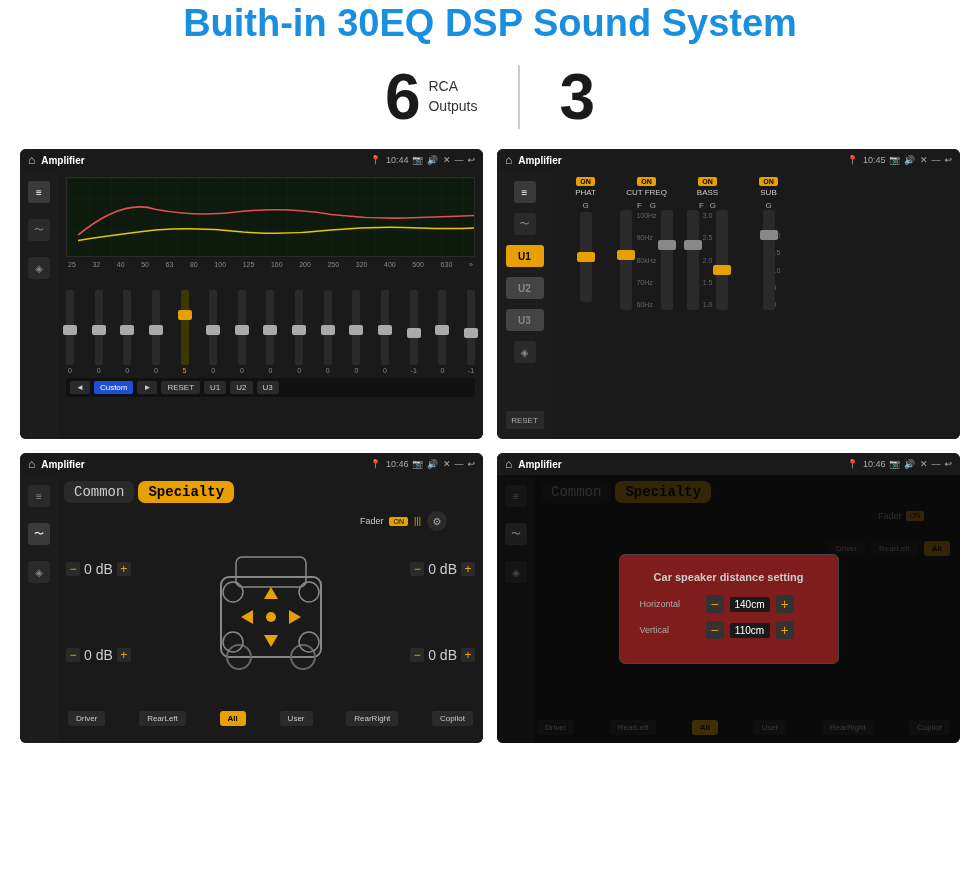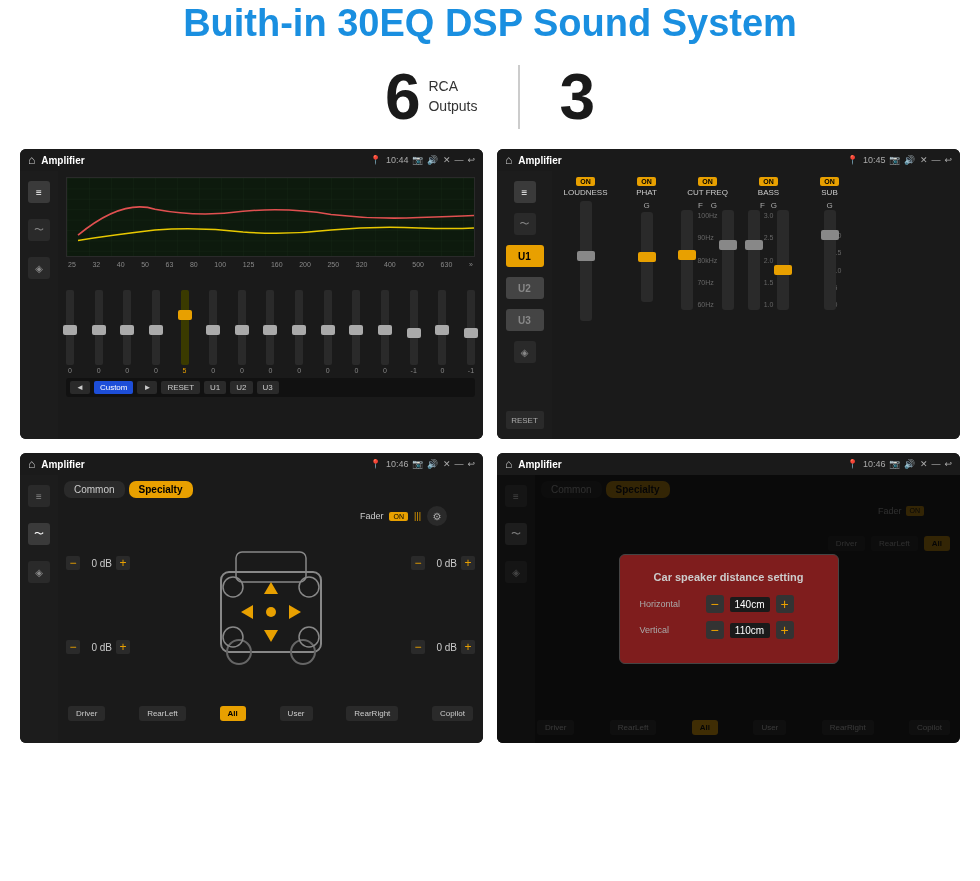--- a/index.html
+++ b/index.html
@@ -301,24 +301,25 @@
     }
 
     .fader-tabs {
       display: flex;
       gap: 4px;
       margin-bottom: 8px;
     }
 
     .tab-btn {
       padding: 3px 10px;
-      font-size: 10px;
+      font-size: 14px;
       border-radius: 7px;
       color: #ccc;
       background: #2a2a2a;
+      font-family: Liberation Mono, monospace;
     }
 
     .tab-btn.active-tab {
       background: #e8a000;
       color: #000;
       font-weight: bold;
     }
 
     .fader-label-row {
       display: flex;
@@ -353,21 +354,21 @@
       background: #2a2a2a;
       color: #e8a000;
       display: flex;
       align-items: center;
       justify-content: center;
       border-radius: 2px;
       font-size: 12px;
       line-height: 1;
     }
 
-    .db-val { color: #ccc; font-size: 10px; min-width: 28px; text-align: right; }
+    .db-val { color: #ccc; font-size: 14px; min-width: 28px; text-align: left; }
 
     .bottom-btns {
       display: flex;
       justify-content: space-between;
       padding: 0 4px;
       margin-top: 4px;
     }
 
     .bottom-btn {
       background: #2a2a2a;
@@ -667,27 +668,20 @@
         <div class="sidebar-icon active">≡</div>
         <div class="sidebar-icon">〜</div>
         <div class="u-btn">U1</div>
         <div class="u-btn" style="background:#444;color:#888">U2</div>
         <div class="u-btn" style="background:#444;color:#888">U3</div>
         <div class="sidebar-icon">◈</div>
         <div class="reset-btn">RESET</div>
       </div>
       <div class="screen2-main">
 
-        <div class="crossover-section">
-          <div class="on-badge">ON</div>
-          <div class="section-label">LOUDNESS</div>
-          <div class="crossover-slider">
-            <div class="crossover-thumb" style="top:50px;background:#888"></div>
-          </div>
-        </div>
 
         <div class="crossover-section">
           <div class="on-badge">ON</div>
           <div class="section-label">PHAT</div>
           <div style="font-size:8px;color:#aaa;margin-bottom:2px">G</div>
           <div class="crossover-slider" style="height:90px">
             <div class="crossover-thumb" style="top:40px;background:#e8a000"></div>
           </div>
         </div>
 

